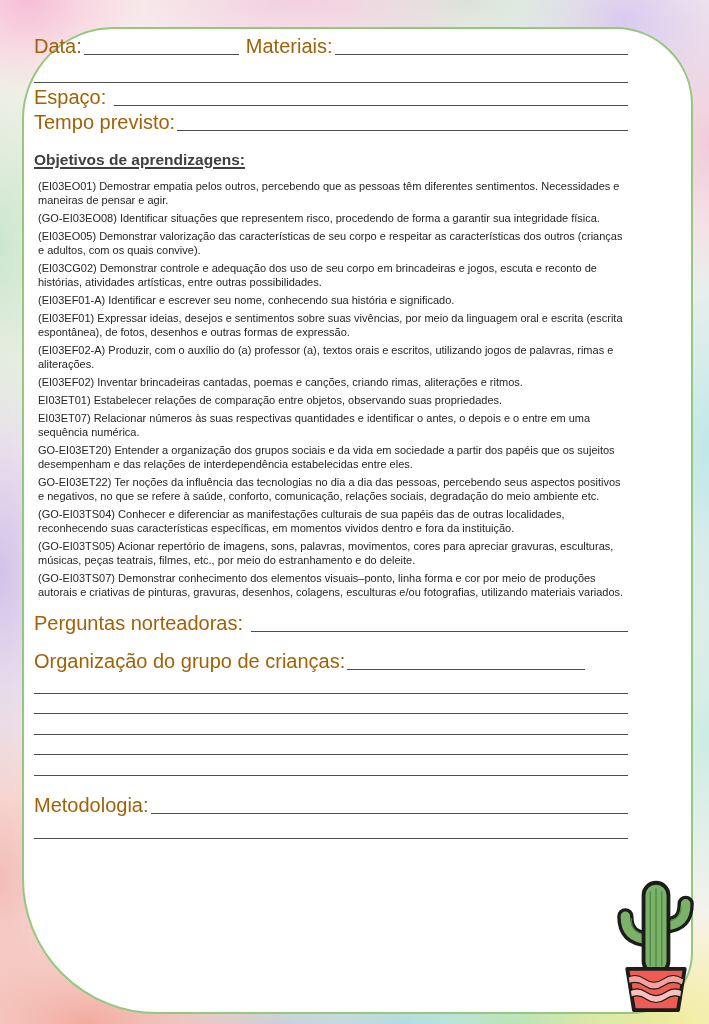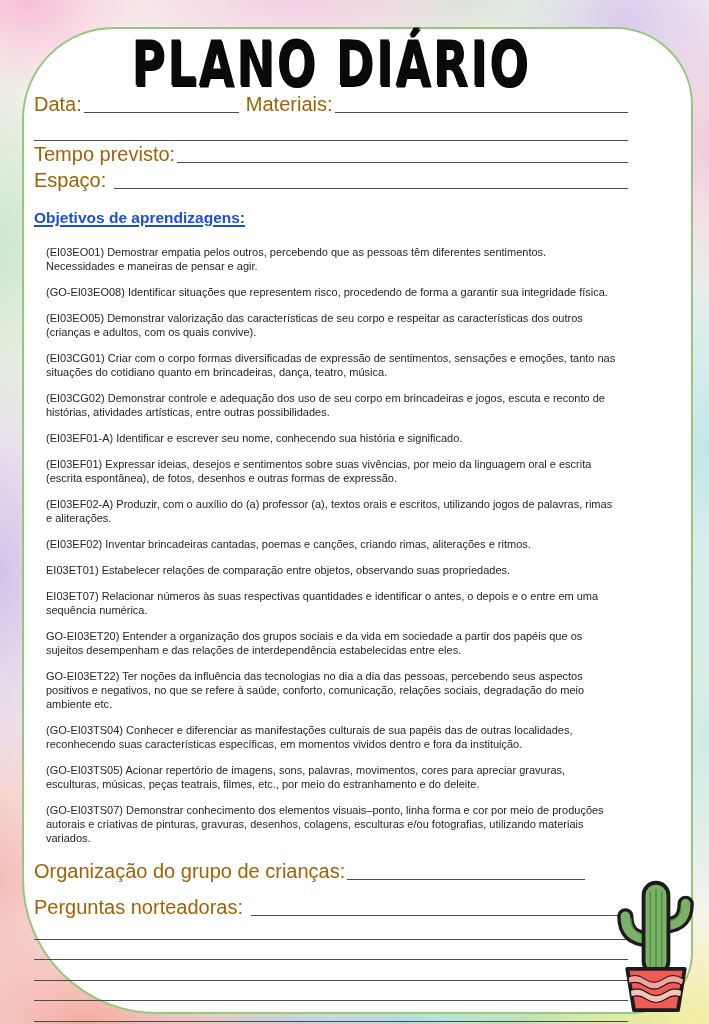--- a/index.html
+++ b/index.html
@@ -43,92 +43,88 @@
   .fill-fixed{border-bottom:1.4px solid #4c4c4c;margin:0 0 3px 2px;height:1px;}
   .w155{width:155px;flex:none;}
   .w238{width:238px;flex:none;}
   .blank{border-bottom:1.4px solid #4c4c4c;}
   .r1{height:28px;}
   .bl-full{height:24px;}
   .r-tempo{height:25px;}
   .r-espaco{height:26px;}
   .obj-head{margin-top:17px;height:24px;}
   .obj-head span{
-    font-size:15.5px;font-weight:bold;color:#1d4ed8;
+    font-size:15.5px;font-weight:bold;color:#404040;
     text-decoration:underline;text-decoration-thickness:1.5px;text-underline-offset:2px;
   }
-  .objectives p{margin:12px;font-size:11px;line-height:14px;color:#262626;text-align:left;}
+  .objectives p{margin:4px;font-size:11px;line-height:14px;color:#262626;text-align:left;}
   .r-org{margin-top:14px;height:24px;}
   .r-perg{margin-top:12px;height:24px;}
   .bl-p{height:19.5px;}
   .r-met{margin-top:17px;height:24px;align-items:flex-end;}
   .bl-m{height:21px;}
   .cactus{position:absolute;right:5px;bottom:8px;z-index:3;}
 </style>
 </head>
 <body>
 
 <div class="card"></div>
 
 <div class="content">
 
-  <div class="title-wrap">
-    <span class="title">PLANO DIÁRIO</span>
-  </div>
 
   <div class="row r1">
     <span class="lbl">Data:</span>
     <span class="fill-fixed w155"></span>
     <span class="lbl" style="margin-left:7px;">Materiais:</span>
     <span class="fill"></span>
   </div>
 
   <div class="blank bl-full"></div>
 
-  <div class="row r-tempo">
-    <span class="lbl">Tempo previsto:</span>
+  <div class="row r-espaco">
+    <span class="lbl">Espaço: </span>
     <span class="fill"></span>
   </div>
 
-  <div class="row r-espaco">
-    <span class="lbl">Espaço: </span>
+  <div class="row r-tempo">
+    <span class="lbl">Tempo previsto:</span>
     <span class="fill"></span>
   </div>
 
   <div class="obj-head">
     <span>Objetivos de aprendizagens:</span>
   </div>
 
   <div class="objectives">
       <p>(EI03EO01) Demostrar empatia pelos outros, percebendo que as pessoas têm diferentes sentimentos. Necessidades e maneiras de pensar e agir.</p>
       <p>(GO-EI03EO08) Identificar situações que representem risco, procedendo de forma a garantir sua integridade física.</p>
       <p>(EI03EO05) Demonstrar valorização das características de seu corpo e respeitar as características dos outros (crianças e adultos, com os quais convive).</p>
-      <p>(EI03CG01) Criar com o corpo formas diversificadas de expressão de sentimentos, sensações e emoções, tanto nas situações do cotidiano quanto em brincadeiras, dança, teatro, música.</p>
       <p>(EI03CG02) Demonstrar controle e adequação dos uso de seu corpo em brincadeiras e jogos, escuta e reconto de histórias, atividades artísticas, entre outras possibilidades.</p>
       <p>(EI03EF01-A) Identificar e escrever seu nome, conhecendo sua história e significado.</p>
       <p>(EI03EF01) Expressar ideias, desejos e sentimentos sobre suas vivências, por meio da linguagem oral e escrita (escrita espontânea), de fotos, desenhos e outras formas de expressão.</p>
       <p>(EI03EF02-A) Produzir, com o auxílio do (a) professor (a), textos orais e escritos, utilizando jogos de palavras, rimas e aliterações.</p>
       <p>(EI03EF02) Inventar brincadeiras cantadas, poemas e canções, criando rimas, aliterações e ritmos.</p>
       <p>EI03ET01) Estabelecer relações de comparação entre objetos, observando suas propriedades.</p>
       <p>EI03ET07) Relacionar números às suas respectivas quantidades e identificar o antes, o depois e o entre em uma sequência numérica.</p>
       <p>GO-EI03ET20) Entender a organização dos grupos sociais e da vida em sociedade a partir dos papéis que os sujeitos desempenham e das relações de interdependência estabelecidas entre eles.</p>
       <p>GO-EI03ET22) Ter noções da influência das tecnologias no dia a dia das pessoas, percebendo seus aspectos positivos e negativos, no que se refere à saúde, conforto, comunicação, relações sociais, degradação do meio ambiente etc.</p>
       <p>(GO-EI03TS04) Conhecer e diferenciar as manifestações culturais de sua papéis das de outras localidades, reconhecendo suas características específicas, em momentos vividos dentro e fora da instituição.</p>
       <p>(GO-EI03TS05) Acionar repertório de imagens, sons, palavras, movimentos, cores para apreciar gravuras, esculturas, músicas, peças teatrais, filmes, etc., por meio do estranhamento e do deleite.</p>
       <p>(GO-EI03TS07) Demonstrar conhecimento dos elementos visuais–ponto, linha forma e cor por meio de produções autorais e criativas de pinturas, gravuras, desenhos, colagens, esculturas e/ou fotografias, utilizando materiais variados.</p>
     </div>
 
+  <div class="row r-perg">
+    <span class="lbl">Perguntas norteadoras: </span>
+    <span class="fill"></span>
+  </div>
+
   <div class="row r-org">
     <span class="lbl">Organização do grupo de crianças:</span>
     <span class="fill-fixed w238"></span>
-  </div>
-
-  <div class="row r-perg">
-    <span class="lbl">Perguntas norteadoras: </span>
-    <span class="fill"></span>
   </div>
   <div class="blank bl-p"></div>
   <div class="blank bl-p"></div>
   <div class="blank bl-p"></div>
   <div class="blank bl-p"></div>
   <div class="blank bl-p"></div>
 
   <div class="row r-met">
     <span class="lbl">Metodologia:</span>
     <span class="fill"></span>

